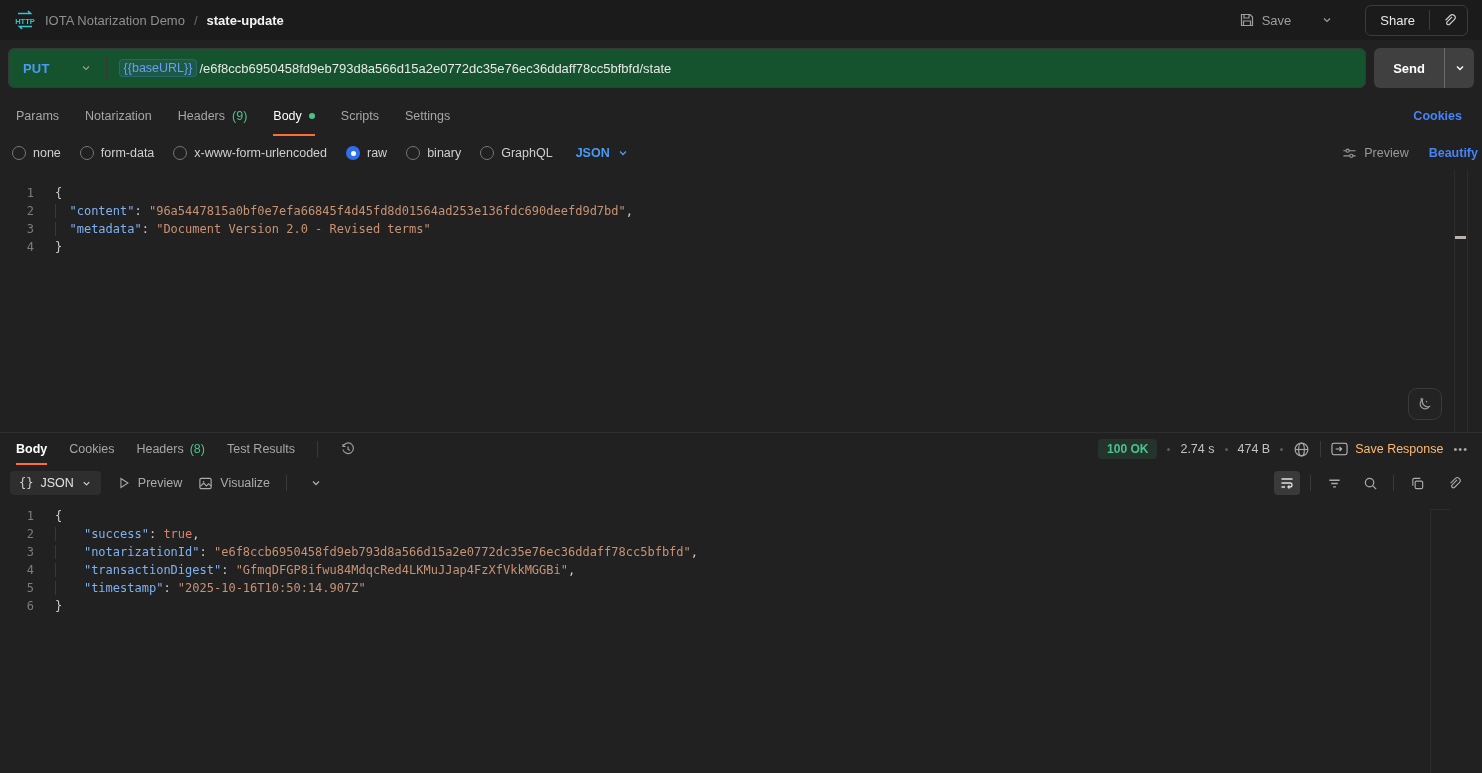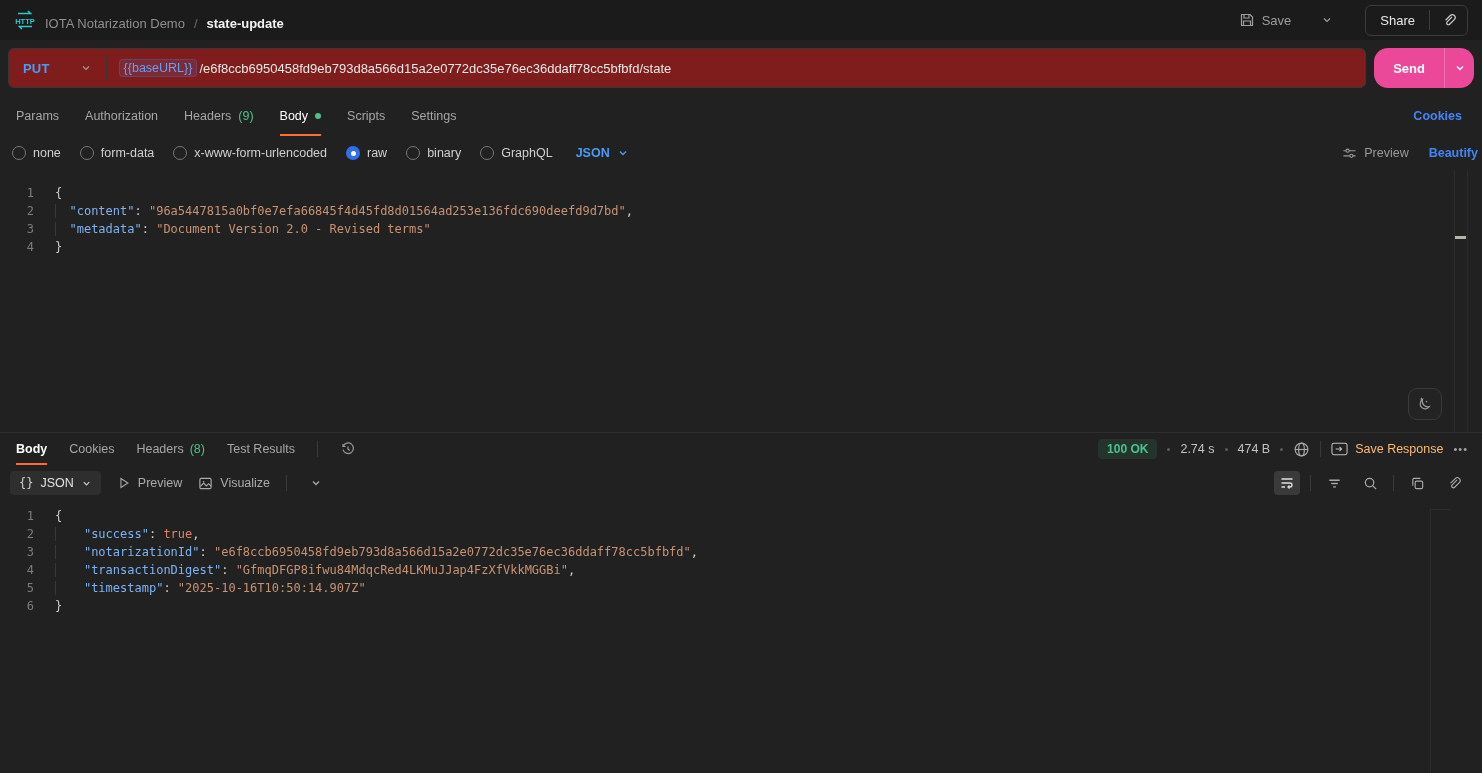--- a/index.html
+++ b/index.html
@@ -8,42 +8,42 @@
     background:#212121;
     color:#d6d6d6;
     font-family:"Liberation Sans", sans-serif;
     font-size:13px;
     -webkit-font-smoothing:antialiased;
   }
   svg { display:block; }
 
   
   .topbar { height:40px; background:#1b1b1b; display:flex; align-items:center; justify-content:space-between; padding:0 14px; }
-  .crumbs { display:flex; align-items:flex-end; gap:9px; }
+  .crumbs { display:flex; align-items:center; gap:9px; }
   .logo-box { width:22px; height:22px; display:flex; align-items:center; justify-content:center; }
   .crumb-collection { color:#8f8f8f; font-size:13px; }
   .crumb-sep { color:#6a6a6a; font-size:13px; }
   .crumb-request { color:#f3f3f3; font-weight:700; font-size:13px; }
   .topbar-right { display:flex; align-items:center; gap:16px; }
   .save-btn { display:flex; align-items:center; gap:7px; color:#9e9e9e; padding:6px 8px; border-radius:4px; cursor:pointer; }
   .save-caret { color:#9e9e9e; padding:6px 6px; margin-right:10px; }
   .share-group { display:flex; align-items:center; border:1px solid #3c3c3c; border-radius:6px; overflow:hidden; }
   .share-main { color:#e8e8e8; padding:7px 14px; font-size:13px; cursor:pointer; }
   .share-divider { width:1px; height:20px; background:#3c3c3c; }
   .share-link { padding:7px 11px; color:#c9c9c9; cursor:pointer; }
 
   
   .req-row { display:flex; align-items:center; padding:8px 8px; gap:8px; }
-  .url-box { flex:1; height:40px; display:flex; align-items:center; background:#7f1d1d; border:1px solid #373737; border-radius:6px; overflow:hidden; }
+  .url-box { flex:1; height:40px; display:flex; align-items:center; background:#14532d; border:1px solid #373737; border-radius:6px; overflow:hidden; }
   .method-sel { display:flex; align-items:center; gap:30px; padding:0 14px; cursor:pointer; }
   .method-label { color:#4a9bf5; font-weight:700; font-size:13px; letter-spacing:.2px; }
   .url-divider { width:1px; align-self:stretch; margin:7px 0; background:#373737; }
   .url-input { display:flex; align-items:center; padding-left:12px; font-size:13px; color:#e8e8e8; white-space:nowrap; cursor:text; flex:1; }
   .var-chip { color:#6b9ef2; background:rgba(90,141,238,.13); border:1px solid rgba(90,141,238,.22); border-radius:4px; padding:1px 4px; margin-right:2px; font-size:12.5px; }
-  .send-split { display:flex; height:40px; border-radius:14px; overflow:hidden; background:#ec4899; flex-shrink:0; }
+  .send-split { display:flex; height:40px; border-radius:6px; overflow:hidden; background:#404040; flex-shrink:0; }
   .send-main { color:#fff; font-weight:700; font-size:13px; padding:0 19px; display:flex; align-items:center; cursor:pointer; }
   .send-caret { width:30px; display:flex; align-items:center; justify-content:center; border-left:1px solid rgba(255,255,255,.22); color:#fff; cursor:pointer; }
 
   
   .tabs-row { height:40px; display:flex; align-items:center; justify-content:space-between; padding:0 20px 0 16px; }
   .tabs { display:flex; gap:26px; height:100%; }
   .tab { display:flex; align-items:center; gap:7px; color:#a6a6a6; font-size:12.5px; position:relative; cursor:pointer; height:100%; }
   .tab.active { color:#ffffff; }
   .tab.active::after { content:""; position:absolute; left:0; right:0; bottom:0; height:2px; background:#ff6c37; }
   .tab .count { color:#4ac38a; }
@@ -172,21 +172,21 @@
     </span>
   </div>
 </div>
 
 <div class="tabs-row">
   <div class="tabs">
     <div class="tab">
         <span>Params</span>
       </div>
     <div class="tab">
-        <span>Authorization</span>
+        <span>Notarization</span>
       </div>
     <div class="tab">
       <span>Headers</span>
       <span class="count">(9)</span>
     </div>
     <div class="tab active">
       <span>Body</span>
       <span class="green-dot"></span>
     </div>
     <div class="tab">

